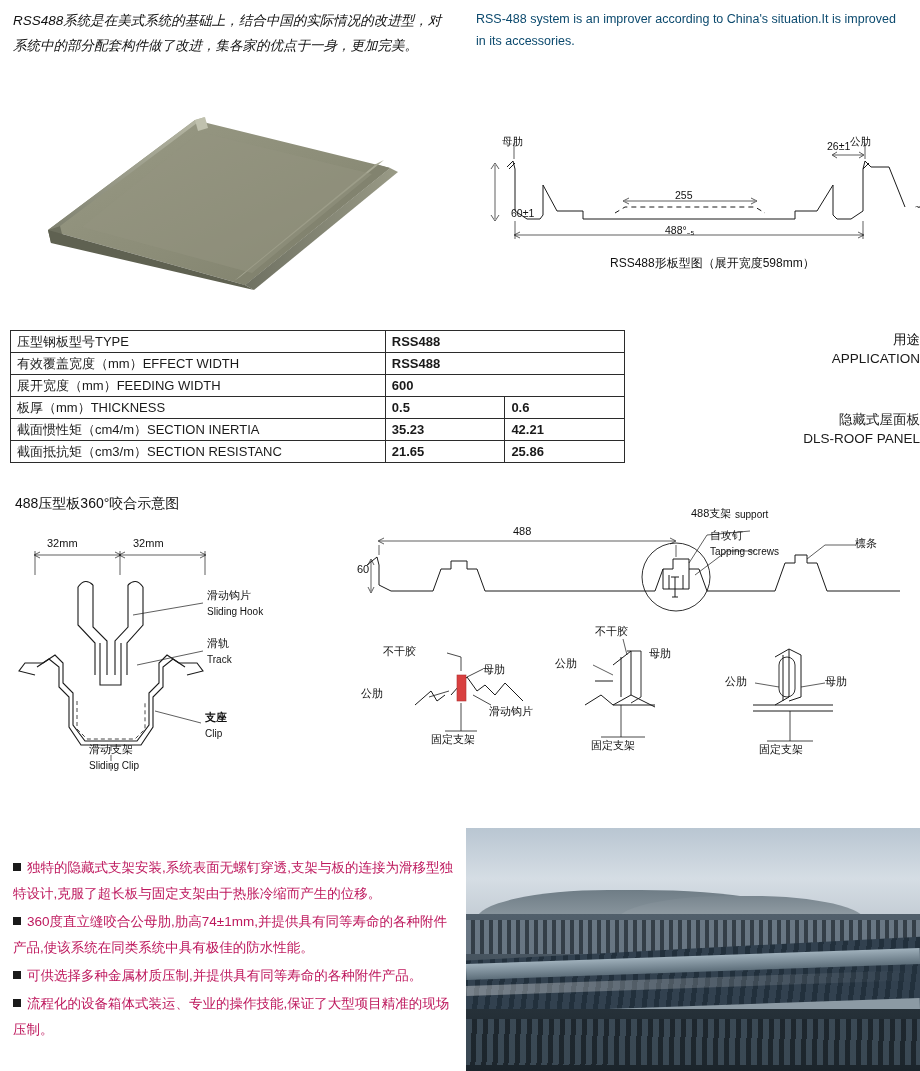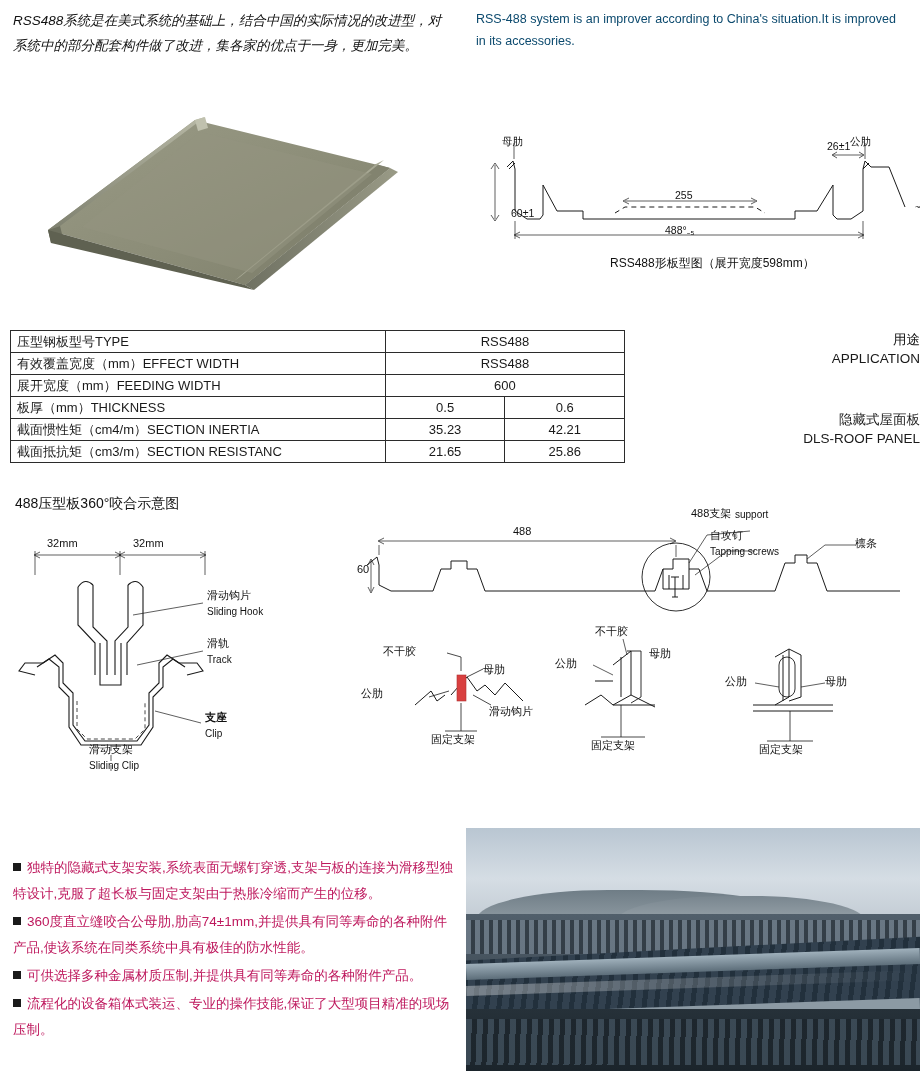--- a/index.html
+++ b/index.html
@@ -73,22 +73,23 @@
     font-size: 13px;
   }
   table.spec td {
     border: 1px solid #2b2b2b;
     height: 21px;
     padding: 0 6px;
     line-height: 19px;
   }
   table.spec td.label { width: 375px; }
   table.spec td.num {
-    text-align: center;
+    text-align: left;
     width: 110px;
+    font-weight: bold;
   }
   .application {
     position: absolute;
     left: 640px;
     top: 0px;
     width: 270px;
     text-align: right;
     font-size: 13.5px;
     line-height: 19px;
   }

